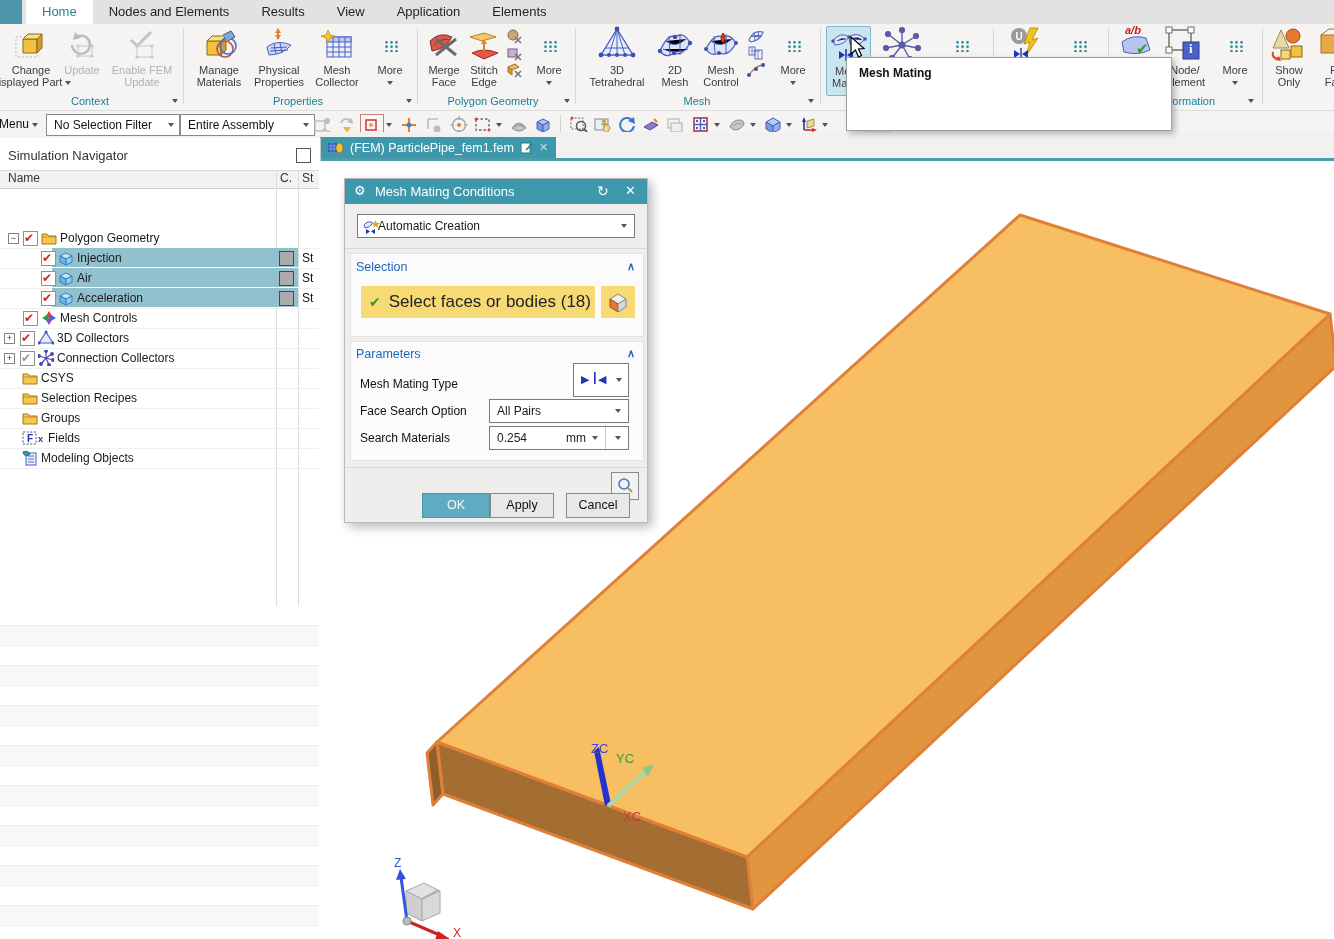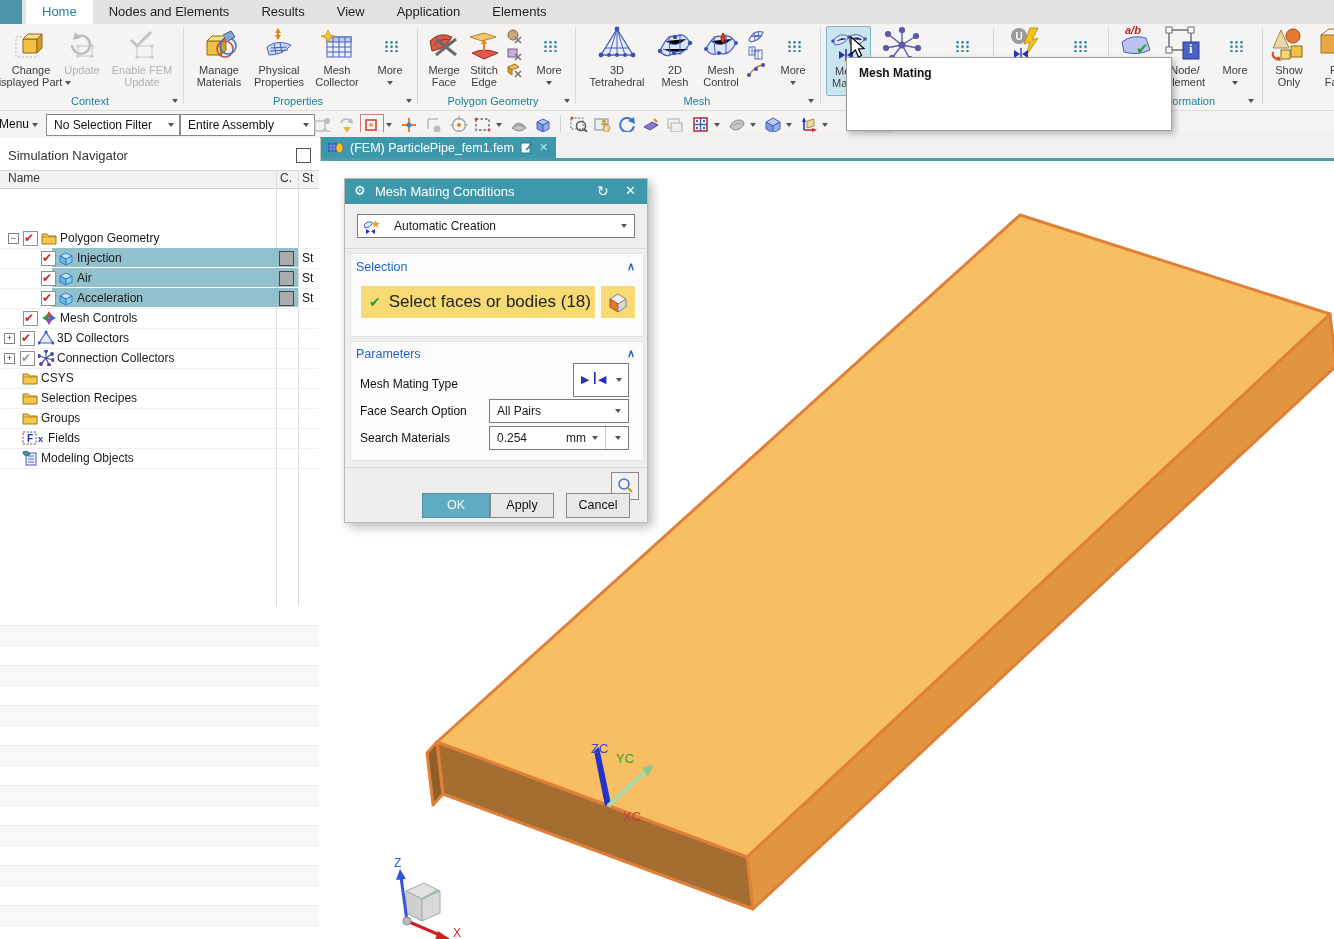--- a/index.html
+++ b/index.html
@@ -858,21 +858,21 @@
       <span style="position:absolute;left:280px;top:4px;font-size:13px">✕</span>
     </div>
 
     <div class="dcombo" style="left:12px;top:35px;width:276px">
       <svg width="20" height="16" style="position:absolute;left:4px;top:3px">
           <path d="M2 7 Q6 2 11 5 Q8 10 3 10 Z" fill="#DCE6F8" stroke="#4A5FC0"></path>
           <polygon points="4,11 8,13.5 4,16" fill="#2233BB"></polygon>
           <polygon points="13,11 9,13.5 13,16" fill="#2233BB"></polygon>
           <path d="M13 2 L15 5 L18 5 L15.5 7 L16.5 10 L13.5 8 L11 10 L12 7 L9.5 5 L12.5 5 Z" fill="#E8A020"></path>
         </svg>
-      <span style="margin-left:36px">Automatic Creation</span>
+      <span style="margin-left:20px">Automatic Creation</span>
       <span class="caret" style="position:absolute;right:7px;top:9px"></span>
     </div>
     <div style="position:absolute;left:0;top:69px;width:302px;height:1px;background:#D8D8D8"></div>
 
     <div class="panel" style="top:74px;height:82px"></div>
     <div class="sechdr" style="top:81px">Selection</div>
     <div class="secar" style="top:81px">∧</div>
     <div style="position:absolute;left:16px;top:107px;width:234px;height:32px;background:#F8DA74;display:flex;align-items:center">
       <span style="color:#2AA02A;font-size:14px;margin:0 8px">✔</span>
       <span style="font-size:17px;color:#222">Select faces or bodies (18)</span>

